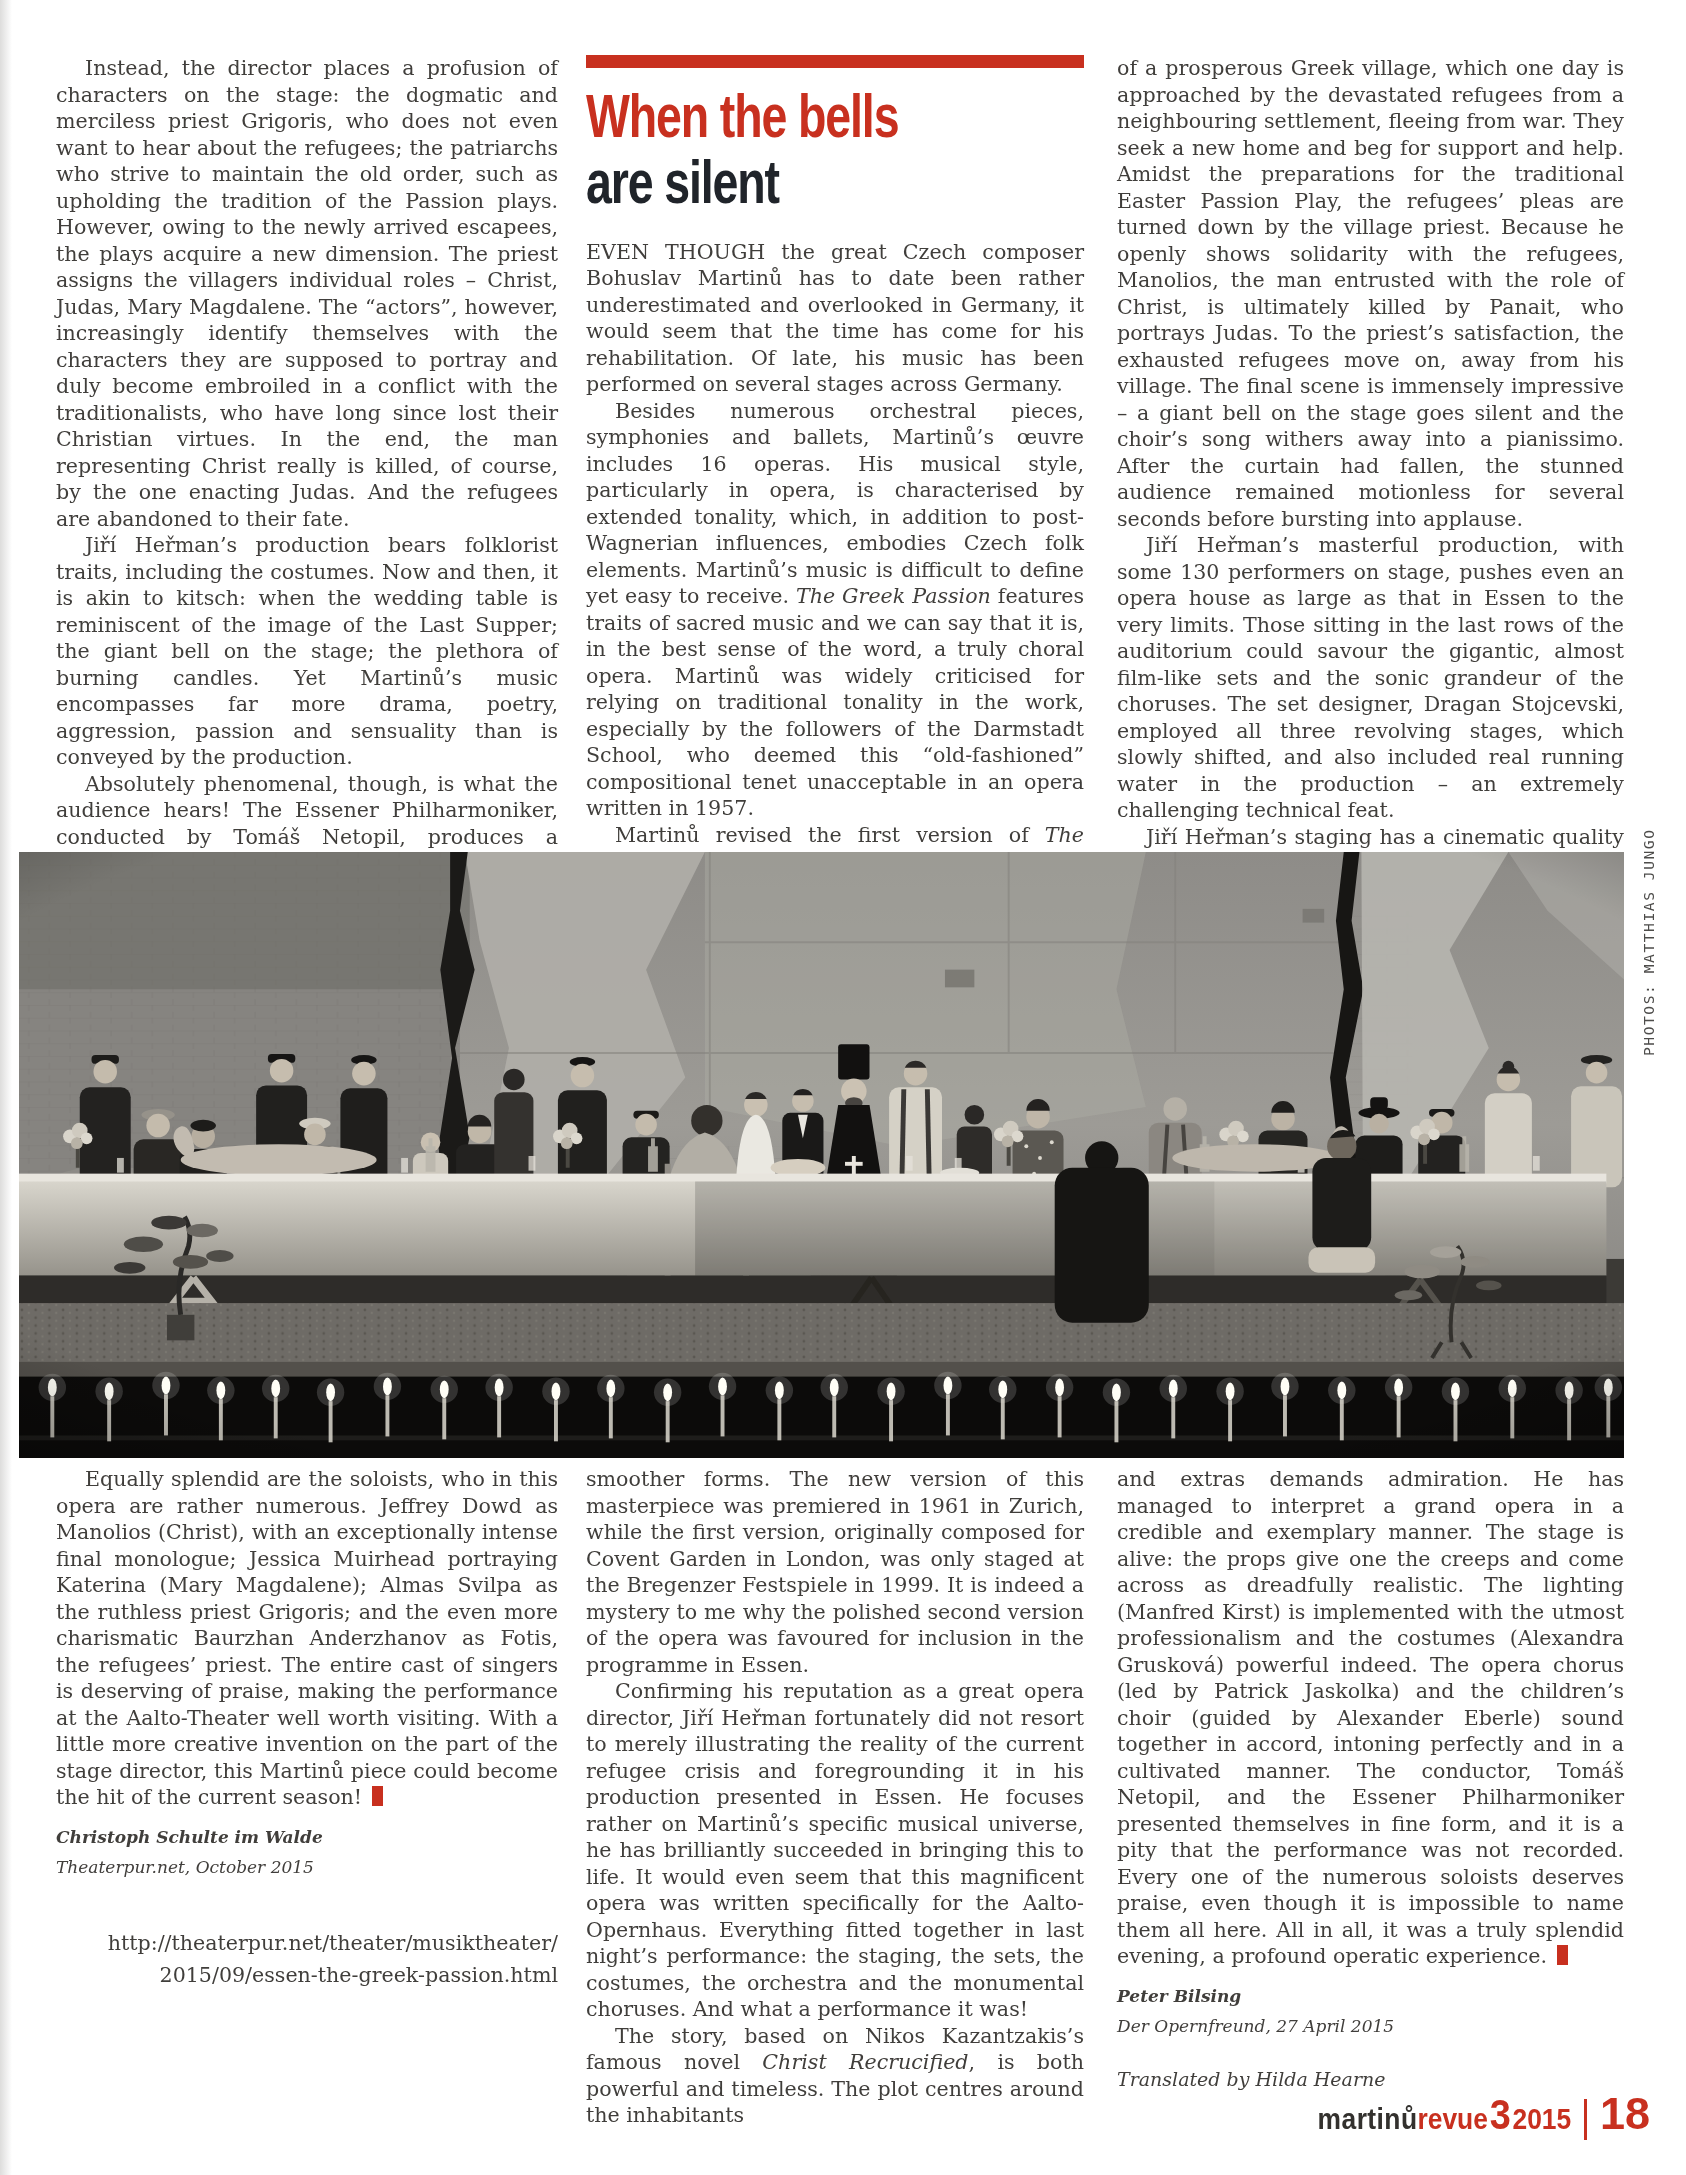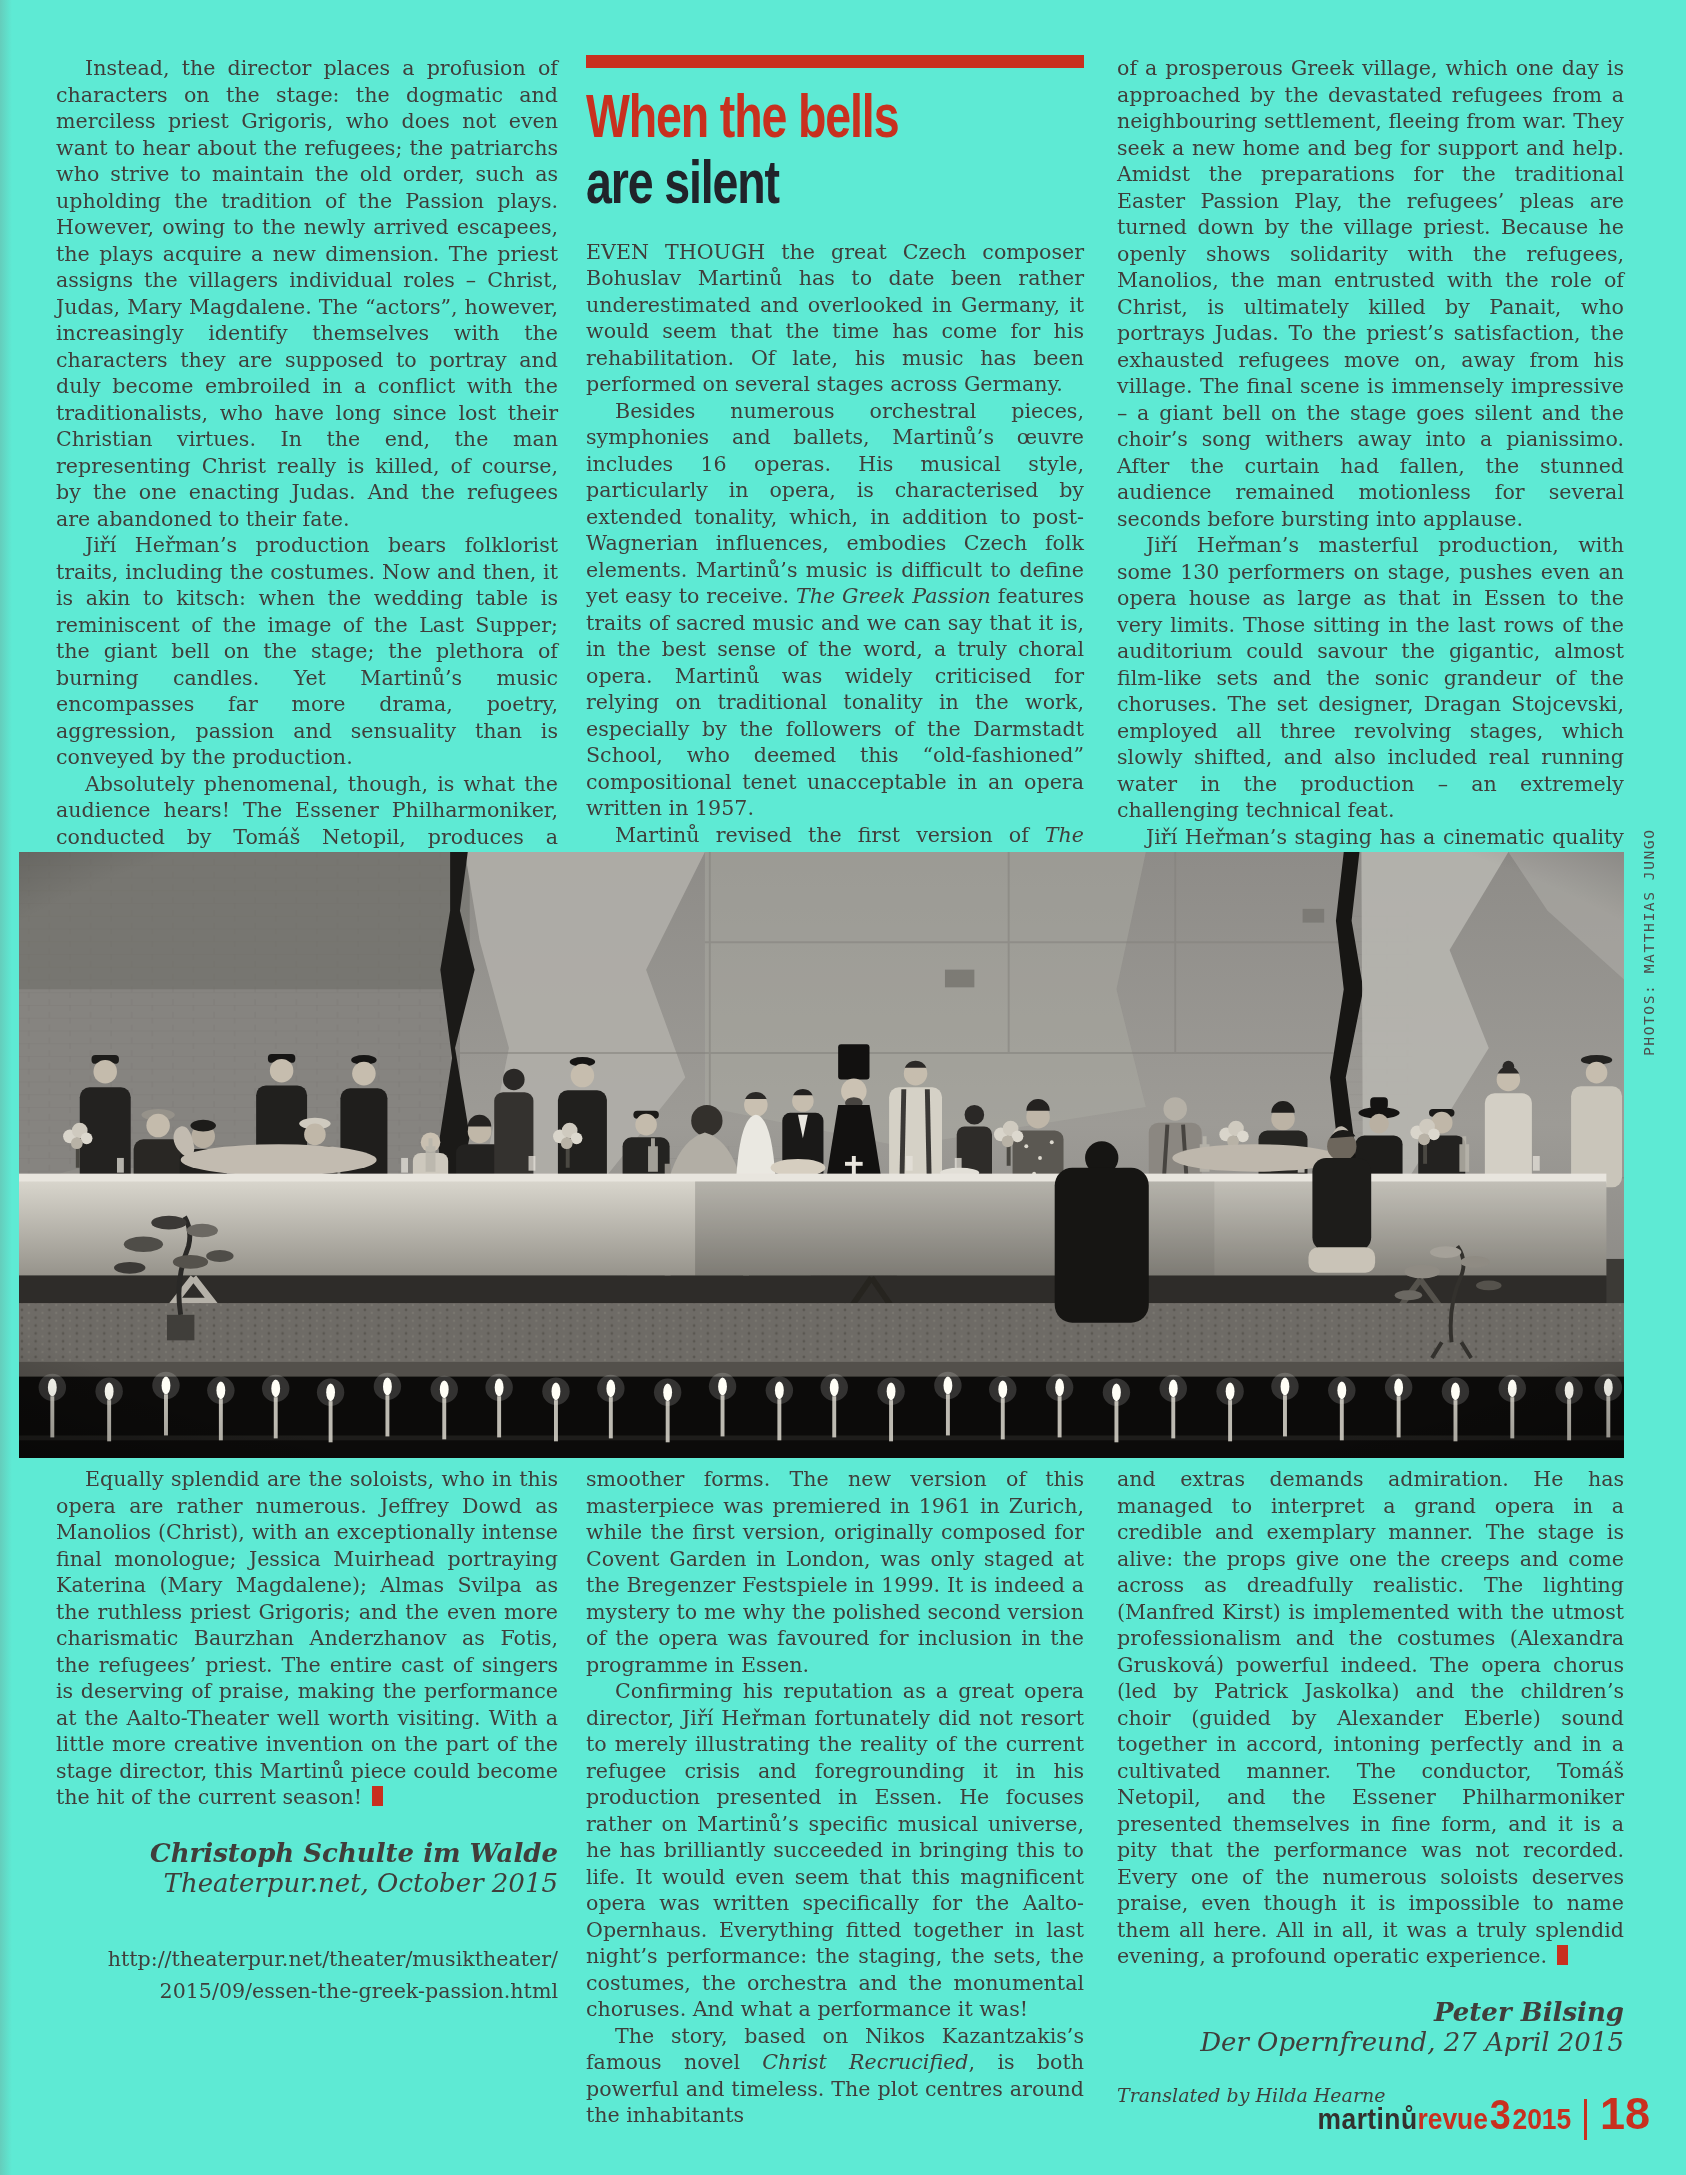--- a/index.html
+++ b/index.html
@@ -1,32 +1,32 @@
 <!DOCTYPE html>
 <html lang="en"><head>
 <meta charset="utf-8">
 <style>
   html,body{margin:0;padding:0;background:#e8e7e4;}
-  .page{position:relative;width:1687px;height:2176px;background:#5eead4;overflow:hidden;
+  .page{position:relative;width:1687px;height:2176px;background:#ffffff;overflow:hidden;
         font-family:"DejaVu Serif","Liberation Serif",serif;color:#403e3b;}
   .page::before{content:"";position:absolute;left:0;top:0;width:11.8px;height:100%;
         background:linear-gradient(90deg,rgba(120,118,114,.25),rgba(120,118,114,0));pointer-events:none;}
   .col{position:absolute;text-align:justify;font-size:20.6px;line-height:26.5px;}
   .col p{margin:0;}
   p.ind{text-indent:29px;}
   .headline-block{margin-bottom:23.5px;}
   .red-rule{height:12.7px;background:#c8301f;margin:5.9px 0 15.7px 0;}
   .hl{display:block;font-family:"Liberation Sans",sans-serif;font-weight:700;
       font-size:62px;line-height:66px;letter-spacing:-1.5px;white-space:nowrap;
       transform:scaleX(.75);transform-origin:left center;}
   .hl-red{color:#c8301f;}
   .hl-dark{color:#20242a;}
   .it{font-style:italic;}
   .endmark{display:inline-block;width:10.8px;height:19.6px;background:#c8301f;margin-left:9.8px;vertical-align:-2px;}
-  .credit{margin-top:27px;text-align:right;line-height:30px;font-size:26px;}
+  .credit{margin-top:11px;text-align:left;line-height:30px;font-size:17px;}
   .credit-author{font-weight:700;font-style:italic;}
   .credit-src{font-style:italic;}
   .url-block{margin-top:45px;text-align:right;line-height:32px;font-size:20.6px;}
   .translator{margin-top:25.5px;text-align:left;font-style:italic;font-size:19px;}
   .photo{position:absolute;left:18.6px;top:852px;width:1605px;height:606px;background:#8f8d89;}
   .photo svg{display:block;width:100%;height:100%;}
   .photo-caption{position:absolute;left:1640px;top:852px;height:204px;width:23.5px;
       writing-mode:vertical-rl;transform:rotate(180deg);
       font-family:"DejaVu Sans Mono","Liberation Mono",monospace;
       font-size:14.7px;letter-spacing:1.5px;color:#4d4c4a;white-space:nowrap;}

